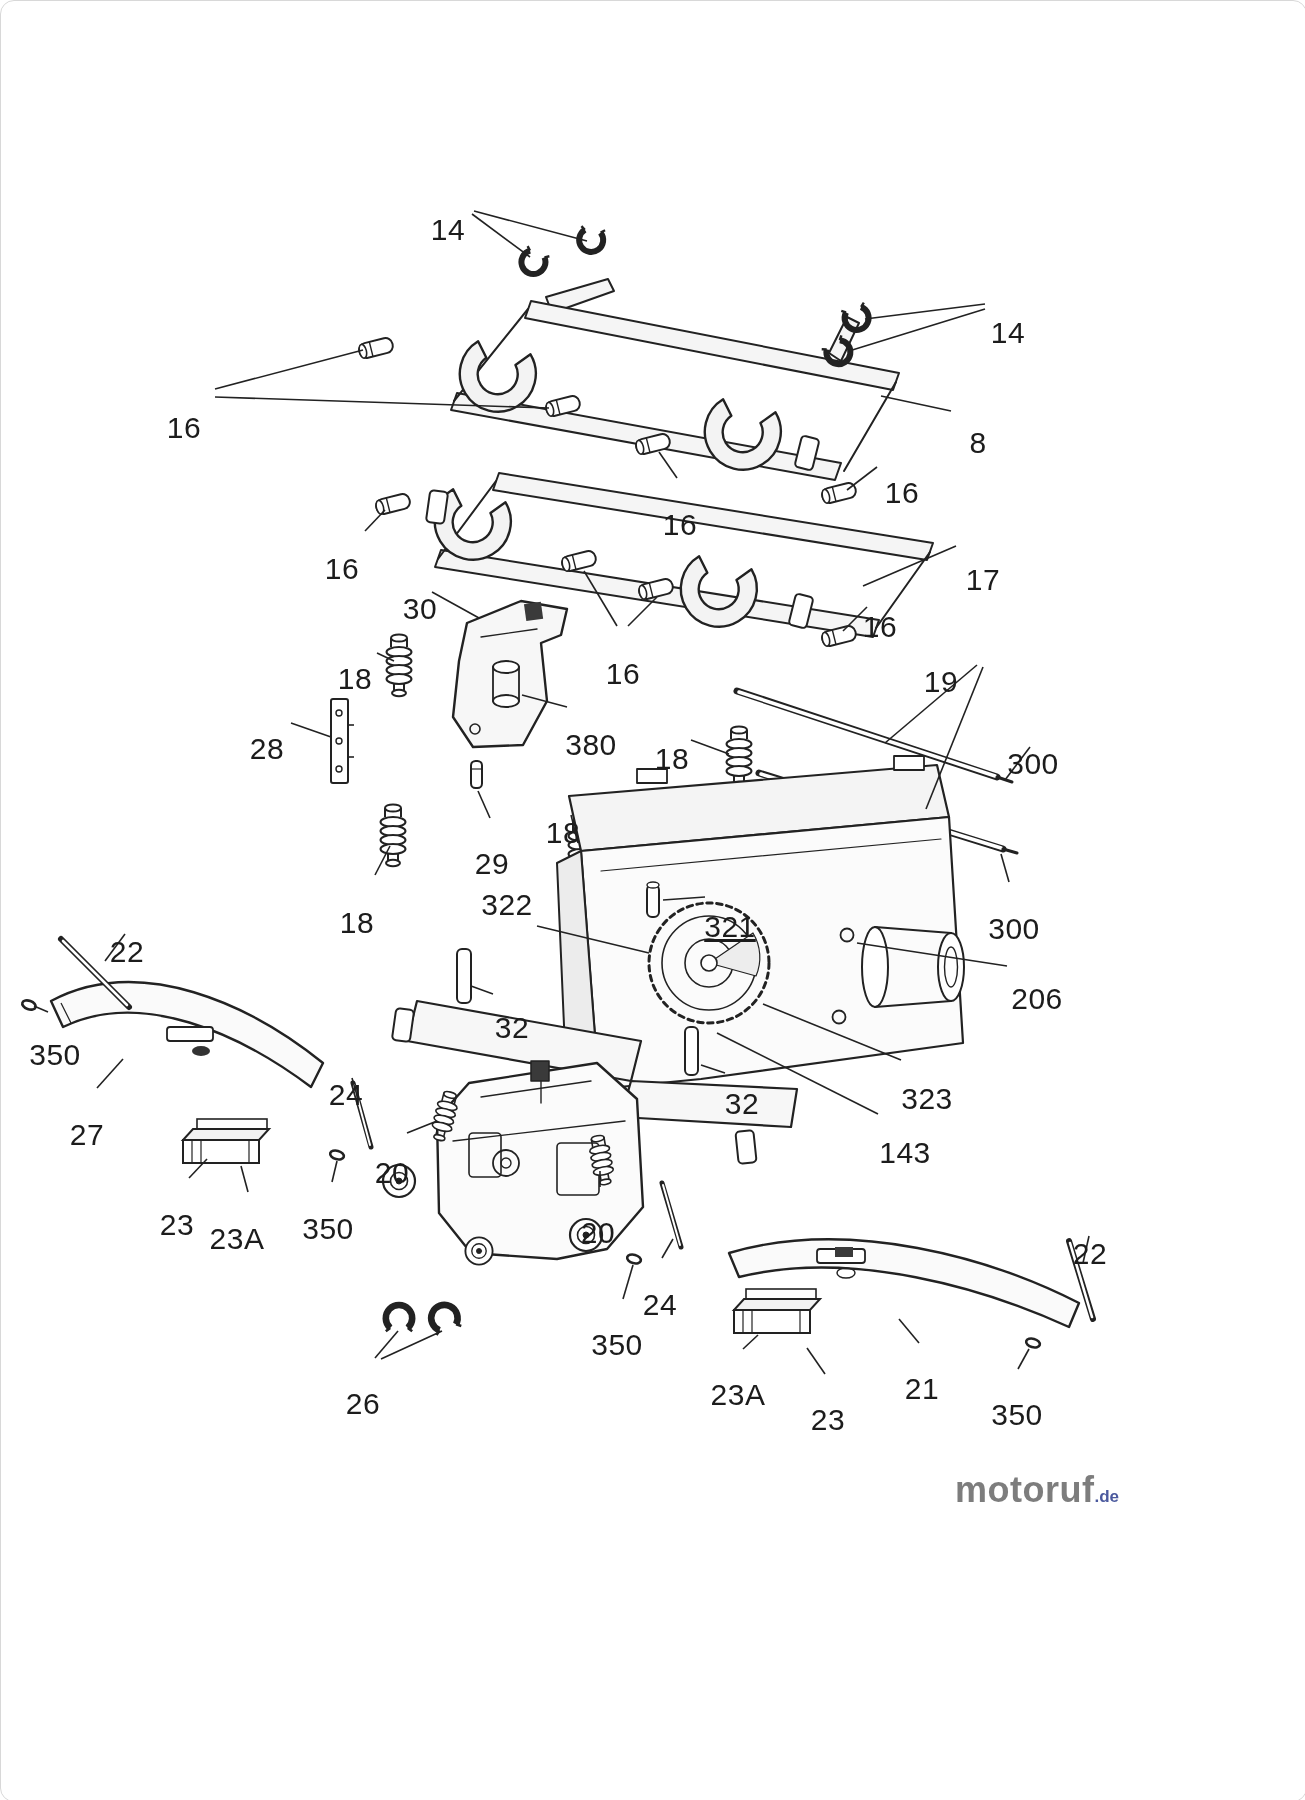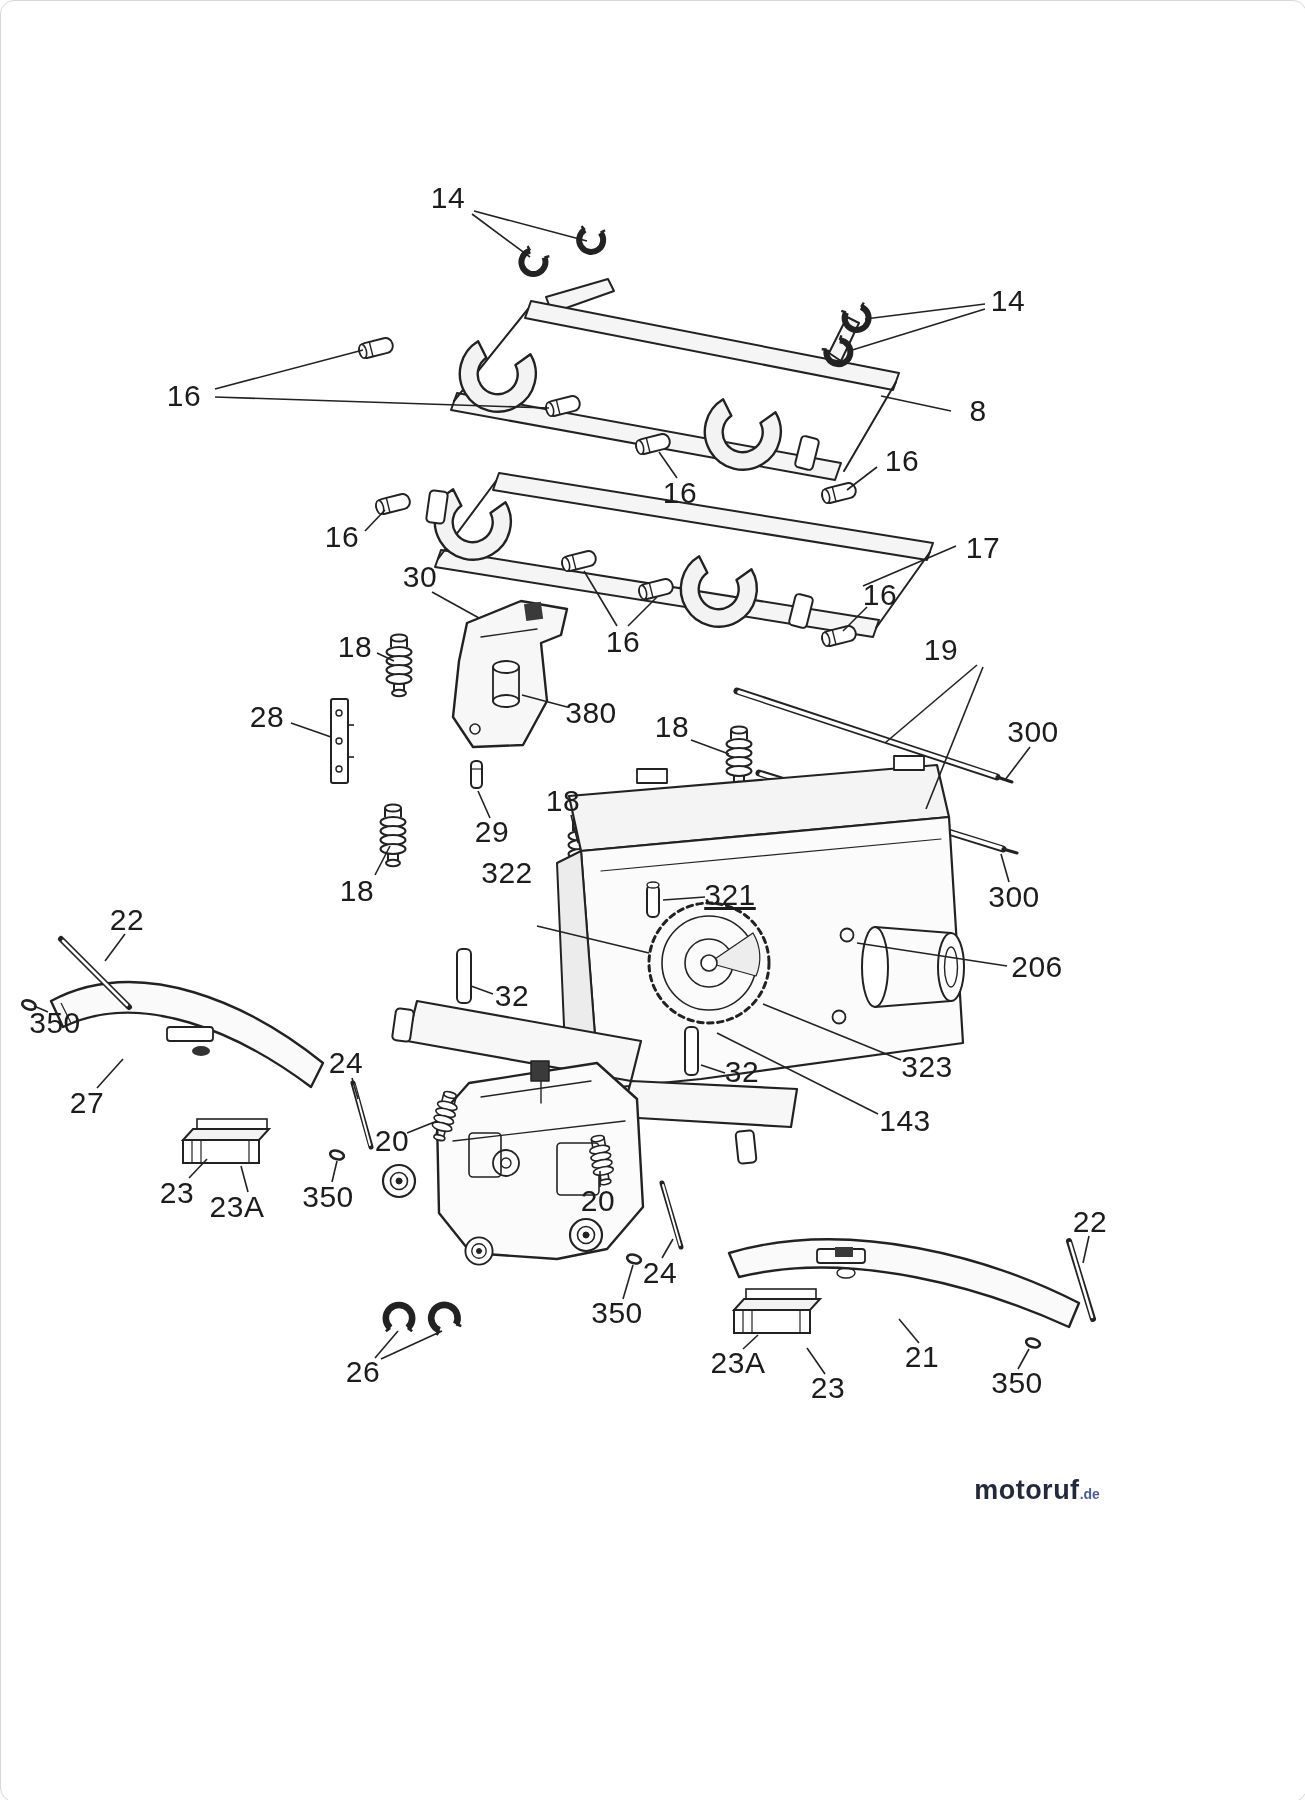--- a/index.html
+++ b/index.html
@@ -5,32 +5,32 @@
   html,body{margin:0;padding:0;background:#ffffff;}
   .canvas{
     position:relative;width:1305px;height:1800px;background:#ffffff;
     border:1px solid #d8d8d8;border-radius:14px;overflow:hidden;
     font-family:"Liberation Sans",sans-serif;
   }
   .art{position:absolute;left:0;top:0;}
   .labels-layer{position:absolute;left:0;top:0;width:100%;height:100%;pointer-events:none;}
   .part-label{
     position:absolute;transform:translate(-50%,-50%);
-    font-size:30px;color:#1c1c1c;white-space:nowrap;letter-spacing:.5px;
+    font-size:30px;color:#1c1c1c;white-space:nowrap;letter-spacing:.5px;margin-top:32px;
   }
   .part-code{
     position:absolute;left:1012px;top:1506px;transform:translateX(-50%);
     font-size:43px;font-weight:700;color:#2a2a2a;letter-spacing:1px;white-space:nowrap;
   }
   .watermark{
     position:absolute;left:1036px;top:1489px;transform:translate(-50%,-50%);
     white-space:nowrap;opacity:.92;
   }
-  .wm-main{font-size:27px;font-weight:700;color:#0f172a;letter-spacing:.5px;}
-  .wm-suffix{font-size:14px;font-weight:700;color:#3c4c96;}
+  .wm-main{font-size:36px;font-weight:700;color:#737373;letter-spacing:.5px;}
+  .wm-suffix{font-size:17px;font-weight:700;color:#3c4c96;}
 </style>
 </head>
 <body>
 
 <div class="canvas">
 
   <svg class="art" width="1305" height="1800" viewBox="0 0 1305 1800" xmlns="http://www.w3.org/2000/svg">
     <defs>
       <g id="pin">
         <rect x="-17" y="-7.5" width="34" height="15" rx="7" fill="#ffffff" stroke="#222" stroke-width="2"></rect>

